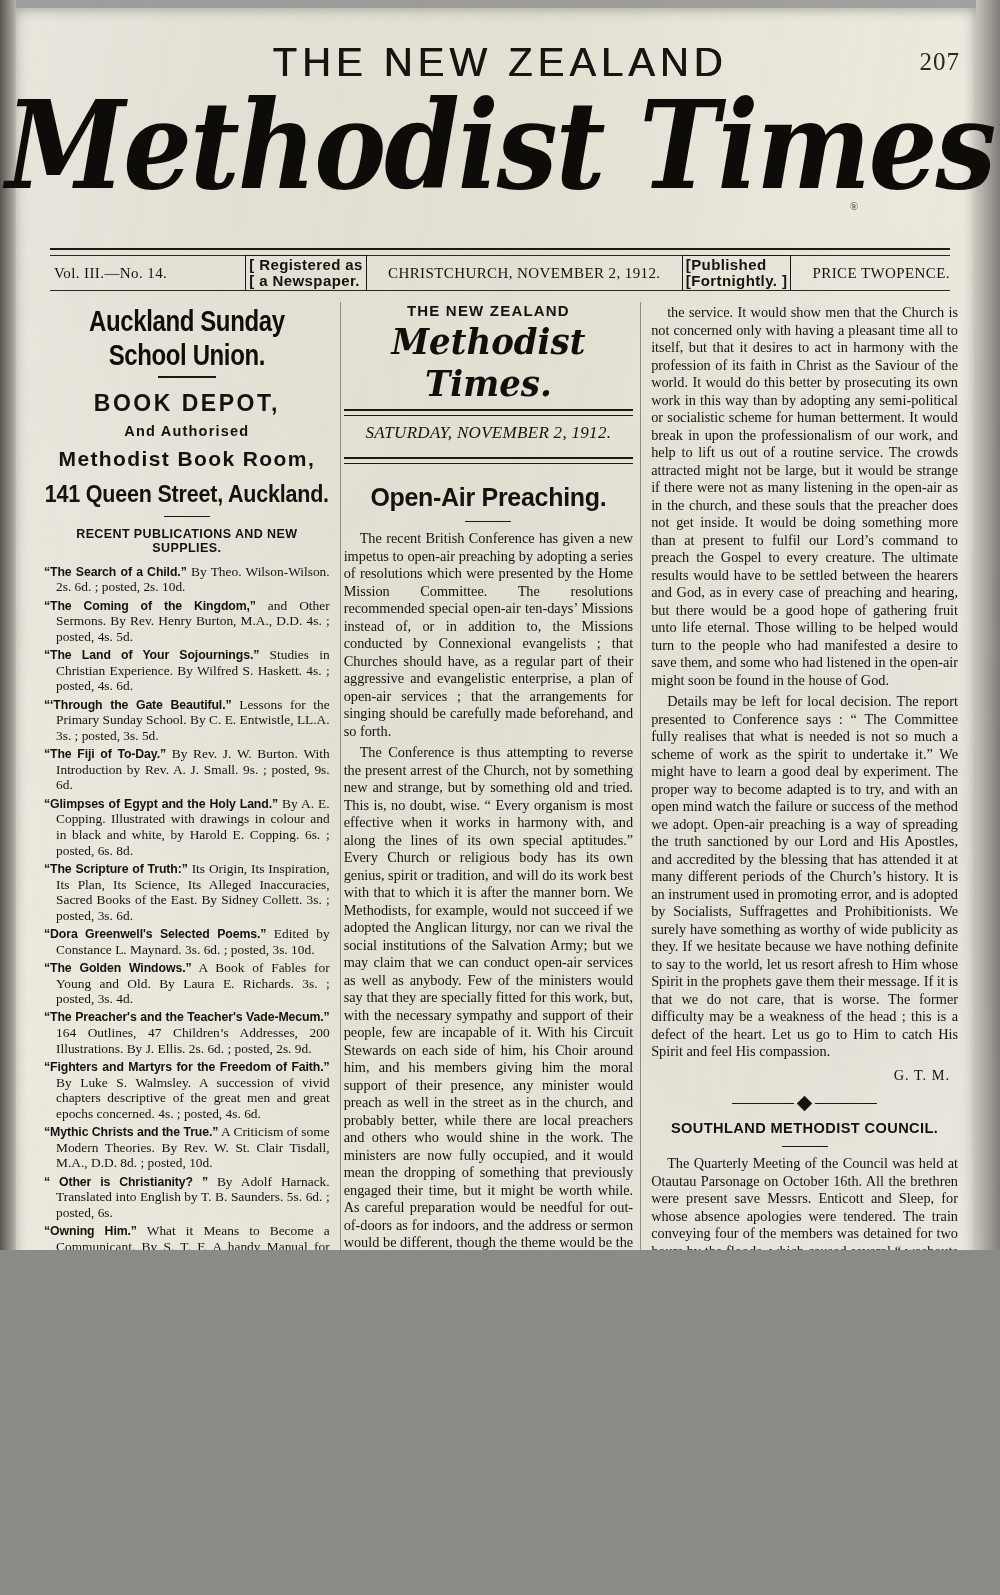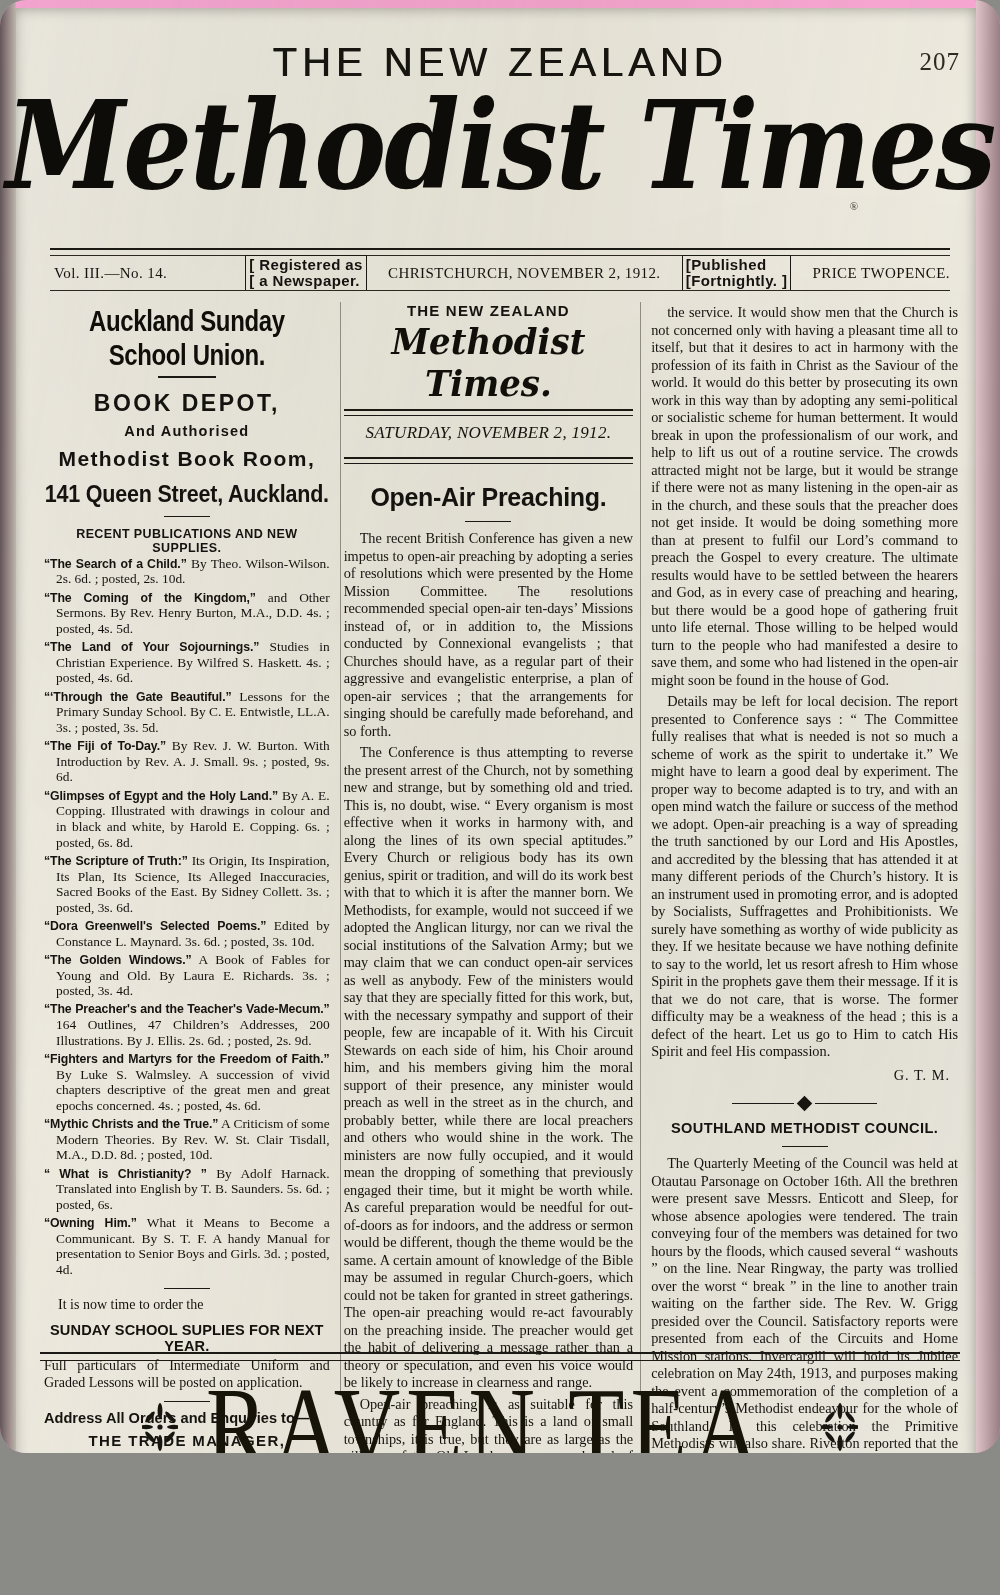--- a/index.html
+++ b/index.html
@@ -3,27 +3,26 @@
 <meta charset="utf-8">
 <style>
   html, body {
     margin: 0;
     padding: 0;
     background: #8a8a86;
   }
   .page {
     position: relative;
     width: 1000px;
-    height: 1453px;
+    height: 1250px;
     margin: 0 auto;
-    background: #f9a8d4;
+    background: #a3a3a3;
     overflow: hidden;
     font-family: "Liberation Serif", serif;
     color: #15130f;
-    border-radius: 26px;
   }
   
   .sheet {
     position: absolute;
     left: 14px; top: 8px;
     width: 962px; height: 1580px;
     background: #efece2;
     box-shadow: 0 0 14px rgba(0,0,0,.35) inset;
   }
   .grain {
@@ -156,21 +155,21 @@
     font-family: "Liberation Sans", sans-serif;
     font-weight: 700; font-size: 21.5px; text-align: center;
     letter-spacing: -.2px; margin-top: 10px;
     transform: scaleY(1.12); transform-origin: center top;
   }
   .ad-sub {
     font-family: "Liberation Sans", sans-serif;
     font-weight: 700; font-size: 12.5px; text-align: center;
     letter-spacing: .4px; line-height: 1.15; margin-top: 10px;
   }
-  .booklist { }
+  .booklist { margin-top: 8px; }
   .book {
     font-family: "Liberation Serif", serif;
     font-size: 13.4px; line-height: 1.17;
     text-indent: -12px; padding-left: 12px;
     margin-bottom: 2.5px;
     text-align: justify;
   }
   .book b {
     font-family: "Liberation Sans", sans-serif;
     font-weight: 700; font-size: 12.3px; letter-spacing: -.1px;
@@ -331,21 +330,21 @@
           <div class="book"><b>“The Land of Your Sojournings.”</b><span> Studies in Christian Experience. By Wilfred S. Haskett. 4s. ; posted, 4s. 6d.</span></div>
           <div class="book"><b>“‘Through the Gate Beautiful.”</b><span> Lessons for the Primary Sunday School. By C. E. Entwistle, LL.A. 3s. ; posted, 3s. 5d.</span></div>
           <div class="book"><b>“The Fiji of To-Day.”</b><span> By Rev. J. W. Burton. With Introduction by Rev. A. J. Small. 9s. ; posted, 9s. 6d.</span></div>
           <div class="book"><b>“Glimpses of Egypt and the Holy Land.”</b><span> By A. E. Copping. Illustrated with drawings in colour and in black and white, by Harold E. Copping. 6s. ; posted, 6s. 8d.</span></div>
           <div class="book"><b>“The Scripture of Truth:”</b><span> Its Origin, Its Inspiration, Its Plan, Its Science, Its Alleged Inaccuracies, Sacred Books of the East. By Sidney Collett. 3s. ; posted, 3s. 6d.</span></div>
           <div class="book"><b>“Dora Greenwell's Selected Poems.”</b><span> Edited by Constance L. Maynard. 3s. 6d. ; posted, 3s. 10d.</span></div>
           <div class="book"><b>“The Golden Windows.”</b><span> A Book of Fables for Young and Old. By Laura E. Richards. 3s. ; posted, 3s. 4d.</span></div>
           <div class="book"><b>“The Preacher's and the Teacher's Vade-Mecum.”</b><span> 164 Outlines, 47 Children’s Addresses, 200 Illustrations. By J. Ellis. 2s. 6d. ; posted, 2s. 9d.</span></div>
           <div class="book"><b>“Fighters and Martyrs for the Freedom of Faith.”</b><span> By Luke S. Walmsley. A succession of vivid chapters descriptive of the great men and great epochs concerned. 4s. ; posted, 4s. 6d.</span></div>
           <div class="book"><b>“Mythic Christs and the True.”</b><span> A Criticism of some Modern Theories. By Rev. W. St. Clair Tisdall, M.A., D.D. 8d. ; posted, 10d.</span></div>
-          <div class="book"><b>“ What is Christianity? ”</b><span> By Adolf Harnack. Translated into English by T. B. Saunders. 5s. 6d. ; posted, 6s.</span></div>
+          <div class="book"><b>“ Other is Christianity? ”</b><span> By Adolf Harnack. Translated into English by T. B. Saunders. 5s. 6d. ; posted, 6s.</span></div>
           <div class="book"><b>“Owning Him.”</b><span> What it Means to Become a Communicant. By S. T. F. A handy Manual for presentation to Senior Boys and Girls. 3d. ; posted, 4d.</span></div>
         </div>
 
       <div class="mini-rule thin"></div>
       <div class="order-line">It is now time to order the</div>
       <div class="order-big">SUNDAY SCHOOL SUPLIES FOR NEXT YEAR.</div>
       <div class="order-note">Full particulars of Intermediate Uniform and Graded Lessons will be posted on application.</div>
       <div class="mini-rule thin"></div>
       <div class="addr-l1">Address All Orders and Enquiries to—</div>
       <div class="addr-l2">THE TRADE MANAGER,</div>

